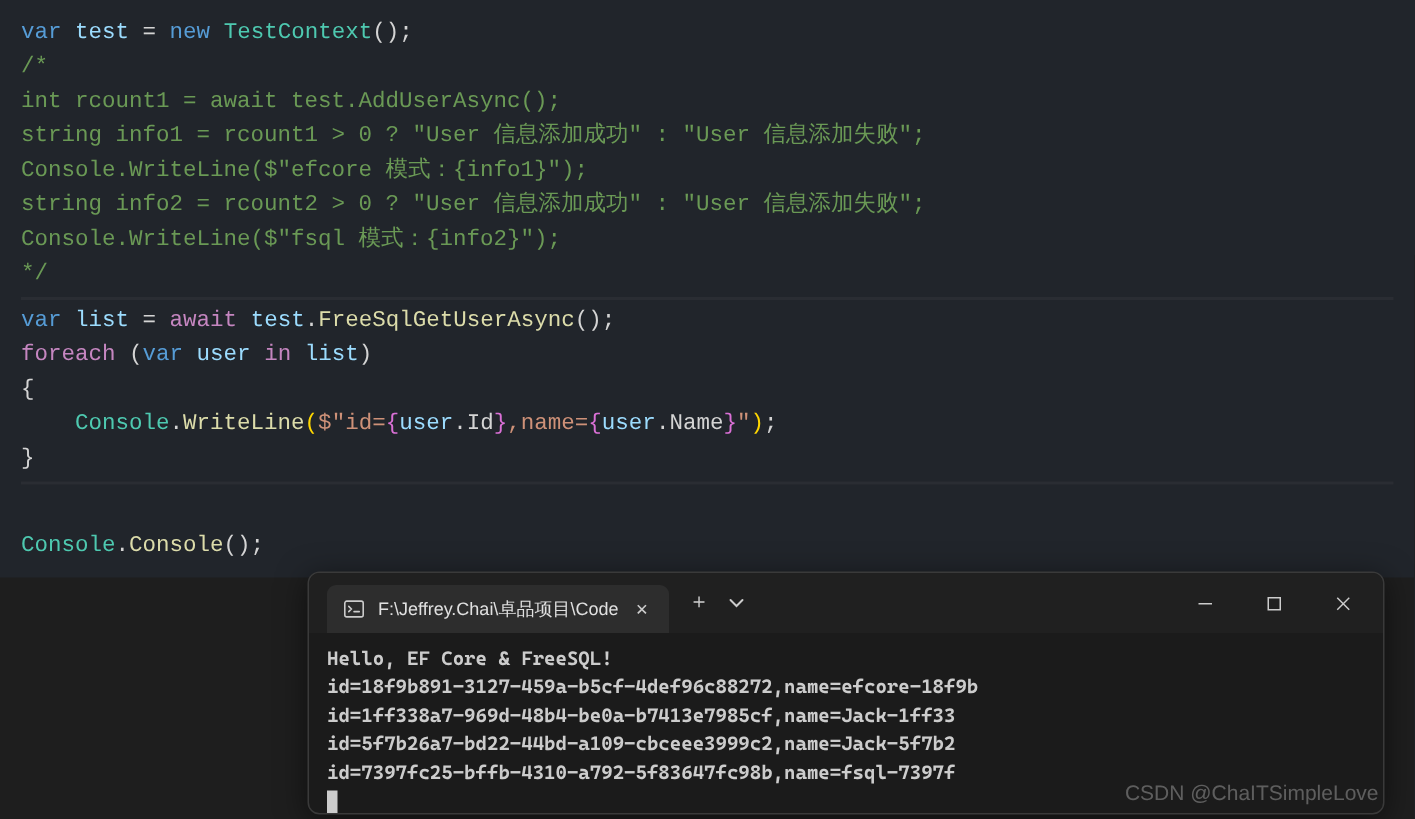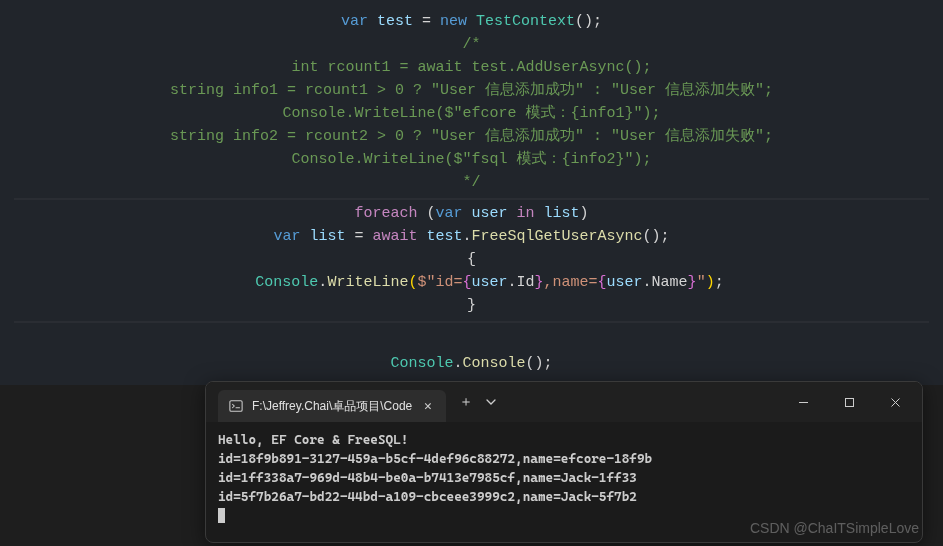--- a/index.html
+++ b/index.html
@@ -10,21 +10,20 @@
       font-family: 'Consolas', 'Courier New', monospace;
       font-size: 15px;
       line-height: 23px;
       overflow: hidden;
       position: relative;
     }
     .code-editor {
       padding: 10px 14px;
       color: #d4d4d4;
       background: #21252b;
-      text-align: center;
     }
     .code-section-1 {
       border-bottom: 2px solid #2a2d33;
       padding-bottom: 4px;
     }
     .code-section-2 {
       padding-top: 2px;
       border-bottom: 2px solid #2a2d33;
       padding-bottom: 4px;
     }
@@ -181,22 +180,22 @@
     <div class="code-line comment-green">/*</div>
     <div class="code-line comment-green">int rcount1 = await test.AddUserAsync();</div>
     <div class="code-line comment-green">string info1 = rcount1 &gt; 0 ? "User 信息添加成功" : "User 信息添加失败";</div>
     <div class="code-line comment-green">Console.WriteLine($"efcore 模式：{info1}");</div>
     <div class="code-line comment-green"></div>
     <div class="code-line comment-green">string info2 = rcount2 &gt; 0 ? "User 信息添加成功" : "User 信息添加失败";</div>
     <div class="code-line comment-green">Console.WriteLine($"fsql 模式：{info2}");</div>
     <div class="code-line comment-green">*/</div>
   </div>
   <div class="code-section-2">
+    <div class="code-line"><span class="kw-blue">var</span> <span class="var-light">list</span><span class="punc"> = </span><span class="kw-purple">await</span> <span class="var-light">test</span><span class="punc">.</span><span class="method-yellow">FreeSqlGetUserAsync</span><span class="punc">()</span><span class="punc">;</span></div>
     <div class="code-line"><span class="kw-purple">foreach</span><span> </span><span class="punc">(</span><span class="kw-blue">var</span> <span class="var-light">user</span> <span class="kw-purple">in</span> <span class="var-light">list</span><span class="punc">)</span></div>
-    <div class="code-line"><span class="kw-blue">var</span> <span class="var-light">list</span><span class="punc"> = </span><span class="kw-purple">await</span> <span class="var-light">test</span><span class="punc">.</span><span class="method-yellow">FreeSqlGetUserAsync</span><span class="punc">()</span><span class="punc">;</span></div>
     <div class="code-line punc">{</div>
     <div class="code-line"><span>    </span><span class="cls-teal">Console</span><span class="punc">.</span><span class="method-yellow">WriteLine</span><span class="paren-gold">(</span><span class="str-orange">$</span><span class="str-orange">"</span><span class="str-orange">id=</span><span class="paren-purple">{</span><span class="var-light">user</span><span class="punc">.</span><span class="var-white">Id</span><span class="paren-purple">}</span><span class="str-orange">,name=</span><span class="paren-purple">{</span><span class="var-light">user</span><span class="punc">.</span><span class="var-white">Name</span><span class="paren-purple">}</span><span class="str-orange">"</span><span class="paren-gold">)</span><span class="punc">;</span></div>
     <div class="code-line punc">}</div>
   </div>
   <div class="code-section-3">
     <div class="code-line">&nbsp;</div>
     <div class="code-line"><span class="cls-teal">Console</span><span class="punc">.</span><span class="method-yellow">Console</span><span class="punc">()</span><span class="punc">;</span></div>
   </div>
 </div>
 
@@ -237,17 +236,18 @@
             <line x1="9.5" y1="1.5" x2="1.5" y2="9.5" stroke="#ccc" stroke-width="1"></line>
           </svg>
         </span>
     </div>
   </div>
   <div class="terminal-body">
     <div class="terminal-line">Hello, EF Core &amp; FreeSQL!</div>
     <div class="terminal-line">id=18f9b891-3127-459a-b5cf-4def96c88272,name=efcore-18f9b</div>
     <div class="terminal-line">id=1ff338a7-969d-48b4-be0a-b7413e7985cf,name=Jack-1ff33</div>
     <div class="terminal-line">id=5f7b26a7-bd22-44bd-a109-cbceee3999c2,name=Jack-5f7b2</div>
+    <div class="terminal-line">id=7397fc25-bffb-4310-a792-5f83647fc98b,name=fsql-7397f</div>
     <div class="terminal-line"><span class="cursor-block"></span></div>
   </div>
 </div>
 
 <div class="watermark">CSDN @ChaITSimpleLove</div>
 
 </body></html>

